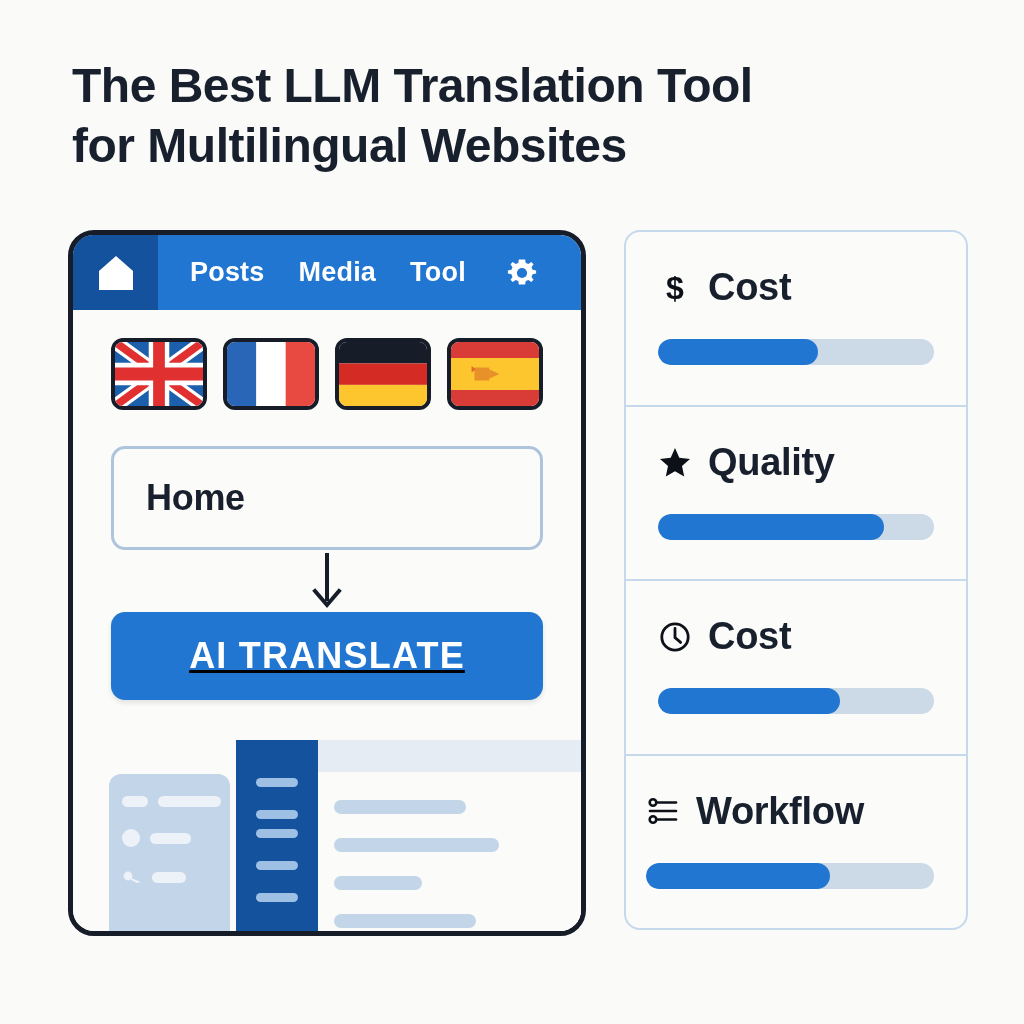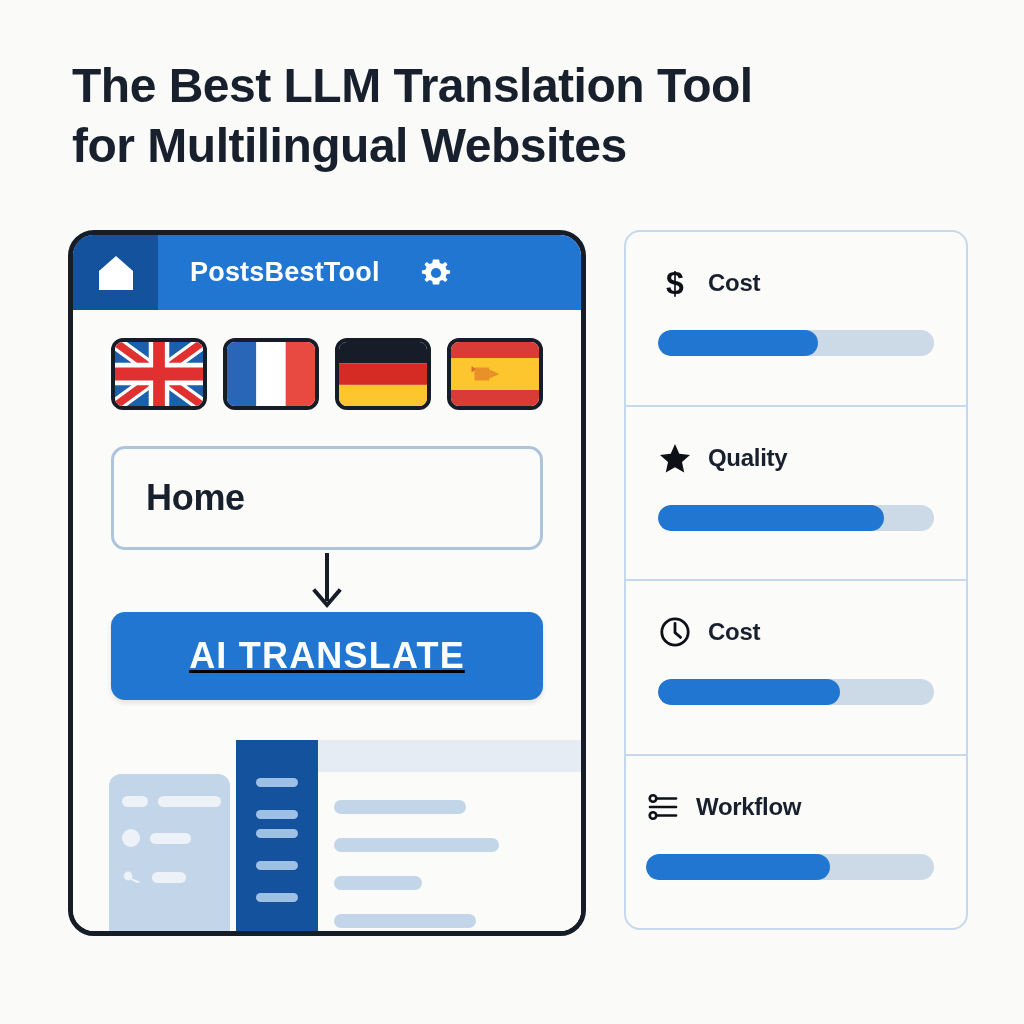--- a/index.html
+++ b/index.html
@@ -57,20 +57,21 @@
     background: #14529e;
     display: flex;
     align-items: center;
     justify-content: center;
     flex: 0 0 auto;
   }
   .home-icon { width: 40px; height: 38px; display: block; }
   #nav-links {
     display: flex;
     align-items: center;
+    gap: 34px;
     margin-left: 32px;
   }
   .nav-link {
     color: #ffffff;
     font-size: 27px;
     font-weight: bold;
     letter-spacing: 0.2px;
     white-space: nowrap;
   }
   #gear-wrap {
@@ -241,21 +242,21 @@
   .metric-card:first-child { border-radius: 16px 16px 0 0; }
   .metric-card:last-child  { border-radius: 0 0 16px 16px; padding-left: 20px; }
   .metric-head {
     display: flex;
     align-items: center;
     gap: 16px;
     margin-bottom: 30px;
   }
   .metric-icon { width: 34px; height: 34px; display: block; flex: 0 0 auto; }
   .metric-label {
-    font-size: 24px;
+    font-size: 38px;
     font-weight: bold;
     color: #18202e;
     letter-spacing: -0.3px;
     white-space: nowrap;
   }
   .metric-track {
     height: 26px;
     background: #ccd9e6;
     border-radius: 13px;
     overflow: hidden;
@@ -277,21 +278,21 @@
 <div id="device">
 
   <div id="navbar">
     <div id="nav-home-cell">
       <svg class="home-icon" viewBox="0 0 40 38">
         <path d="M20 2 L37 17 L37 36 L3 36 L3 17 Z" fill="#ffffff"></path>
       </svg>
     </div>
     <div id="nav-links">
       <span class="nav-link">Posts</span>
-      <span class="nav-link">Best</span>
+      <span class="nav-link">Media</span>
       <span class="nav-link">Tool</span>
     </div>
     <div id="gear-wrap">
       <svg class="gear-icon" viewBox="0 0 36 36">
         <path fill="#ffffff" d="M18 4.5 l3.1 0 0.7 3.5 2.6 1.1 2.9-2 2.2 2.2 -2 2.9 1.1 2.6 3.5 0.7 0 3.1 -3.5 0.7 -1.1 2.6 2 2.9 -2.2 2.2 -2.9-2 -2.6 1.1 -0.7 3.5 -3.1 0 -3.1 0 -0.7-3.5 -2.6-1.1 -2.9 2 -2.2-2.2 2-2.9 -1.1-2.6 -3.5-0.7 0-3.1 3.5-0.7 1.1-2.6 -2-2.9 2.2-2.2 2.9 2 2.6-1.1 0.7-3.5 z"></path>
         <circle cx="18" cy="18" r="5.1" fill="#2176d2"></circle>
       </svg>
     </div>
   </div>
 

